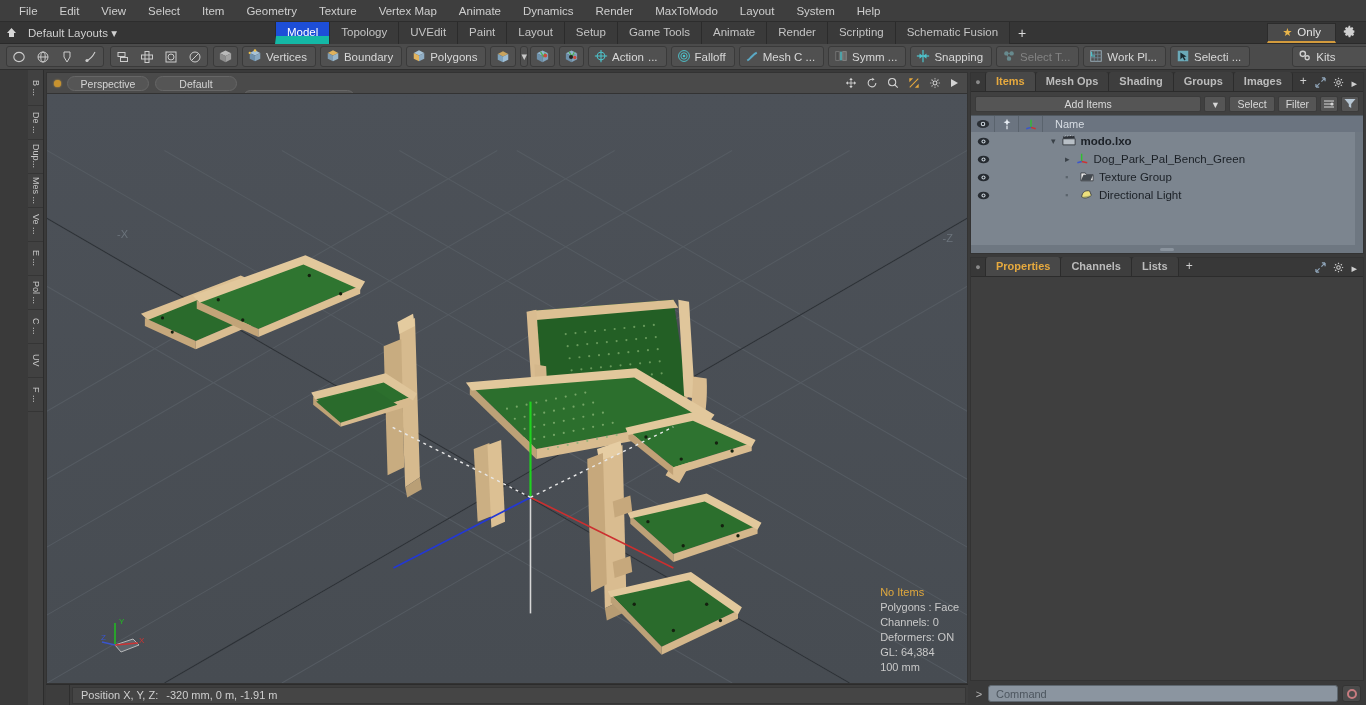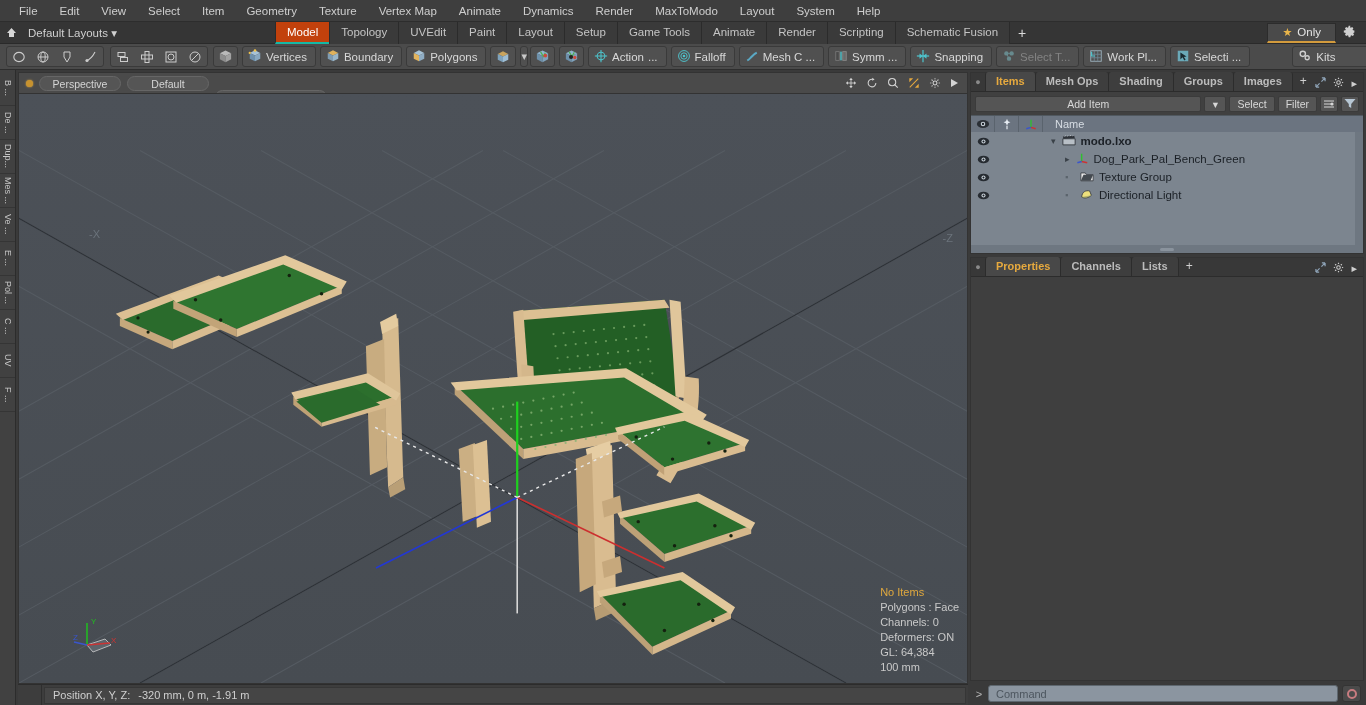--- a/index.html
+++ b/index.html
@@ -35,21 +35,21 @@
   .lb-layouts {
     padding: 0 10px 0 6px; height: 22px; line-height: 22px; color: #d0d0d0; font-size: 11.5px;
     white-space: nowrap;
   }
   .lb-tabs { display: flex; align-items: flex-end; height: 22px; margin-left: 148px; }
   .lb-tab {
     height: 22px; line-height: 21px; padding: 0 11px; font-size: 11.5px; color: #c4c4c4;
     border-left: 1px solid #2b2b2b; border-right: 1px solid #2b2b2b; white-space: nowrap;
     background: #3a3a3a; margin-right: -1px;
   }
-  .lb-tab.active { background: #c2410c; color: #ffffff; border-bottom: 2px solid #14b8a6; }
+  .lb-tab.active { background: #1d4ed8; color: #ffffff; border-bottom: 8px solid #14b8a6; }
   .lb-plus { width: 26px; text-align: center; color: #dcdcdc; font-size: 14px; line-height: 22px; }
   .lb-right { margin-left: auto; display: flex; align-items: center; height: 22px; padding-right: 4px; }
   .lb-only {
     display: flex; align-items: center; gap: 5px; padding: 0 14px; height: 20px;
     background: #4a4a4a; border: 1px solid #2c2c2c; border-bottom: 2px solid #d39b3d;
     color: #e4e4e4; font-size: 11.5px;
   }
   .lb-only .star { color: #e9b54a; font-size: 11px; }
   .lb-gear { width: 26px; text-align: center; color: #d0d0d0; font-size: 13px; }
 
@@ -71,21 +71,21 @@
   .gi { display: inline-block; }
   .sep { width: 1px; height: 17px; background: #3b3b3b; }
   .caret-btn { width: 18px; height: 21px; display: flex; align-items: center; justify-content: center;
                background: #505050; border: 1px solid #3a3a3a; border-radius: 3px; margin-left: 2px; }
   .tb-spacer { flex: 1; }
   .round-btn { width: 22px; height: 22px; border-radius: 5px; background: #4f4f4f;
                border: 1px solid #333; display: flex; align-items: center; justify-content: center;
                margin-left: 3px; }
 
   
-  .main { flex: 1; display: flex; min-height: 0; background: #3a3a3a; }
+  .main { flex: 1; display: flex; min-height: 0; background: #3a3a3a; padding-left: 28px; }
 
   
   .vtabs { width: 16px; background: #414141; display: flex; flex-direction: column;
            border-right: 1px solid #2c2c2c; padding-top: 2px; flex: 0 0 16px; }
   .vtab { flex: 0 0 auto; height: 34px; display: flex; align-items: center; justify-content: center;
           border-bottom: 1px solid #353535; color: #c6c6c6; font-size: 9px;
           writing-mode: vertical-rl; text-orientation: mixed; white-space: nowrap; overflow: hidden; }
   .vtabs-fill { flex: 1; border-right: 0; }
 
   
@@ -817,21 +817,21 @@
               <svg width="11" height="11" viewBox="0 0 16 16">
                   <circle cx="8" cy="8" r="2.6" fill="none" stroke="#cfcfcf" stroke-width="1.5"></circle>
                   <path d="M8 0.5 L9.2 3 L6.8 3 Z M8 15.5 L9.2 13 L6.8 13 Z M0.5 8 L3 9.2 L3 6.8 Z M15.5 8 L13 9.2 L13 6.8 Z M2.5 2.5 L5.4 3.6 L3.6 5.4 Z M13.5 13.5 L10.6 12.4 L12.4 10.6 Z M13.5 2.5 L12.4 5.4 L10.6 3.6 Z M2.5 13.5 L3.6 10.6 L5.4 12.4 Z" fill="#cfcfcf"></path>
                 </svg>
             </span>
             <span>▸</span>
           </div>
         </div>
 
         <div class="items-toolrow">
-          <div class="ir-btn ir-add">Add Item</div>
+          <div class="ir-btn ir-add">Add Items</div>
           <div class="ir-btn ir-caret">▾</div>
           <div class="ir-btn">Select</div>
           <div class="ir-btn">Filter</div>
           <div class="ir-btn ir-sq">
             <svg width="12" height="10" viewBox="0 0 12 10">
                 <line x1="1" y1="2" x2="11" y2="2" stroke="#d7d7d7"></line>
                 <line x1="1" y1="5" x2="8" y2="5" stroke="#d7d7d7"></line>
                 <line x1="1" y1="8" x2="11" y2="8" stroke="#d7d7d7"></line>
                 <circle cx="9" cy="5" r="1.6" fill="#d7d7d7"></circle>
               </svg>

